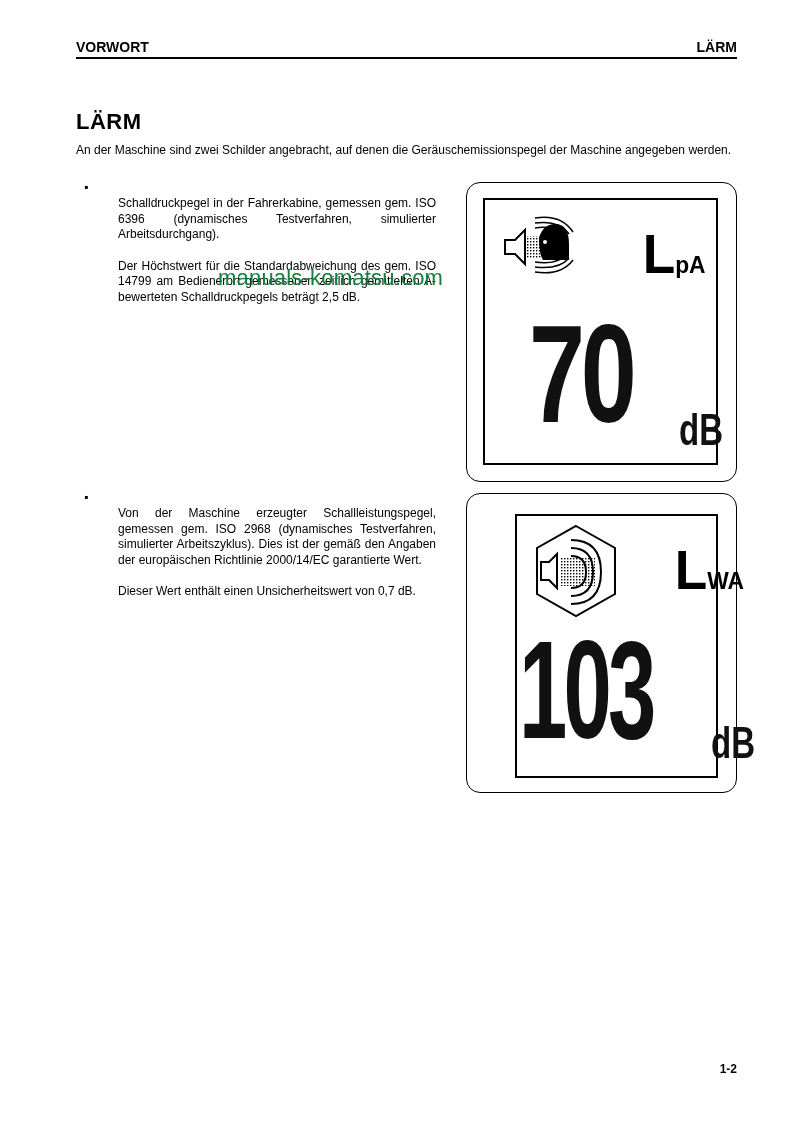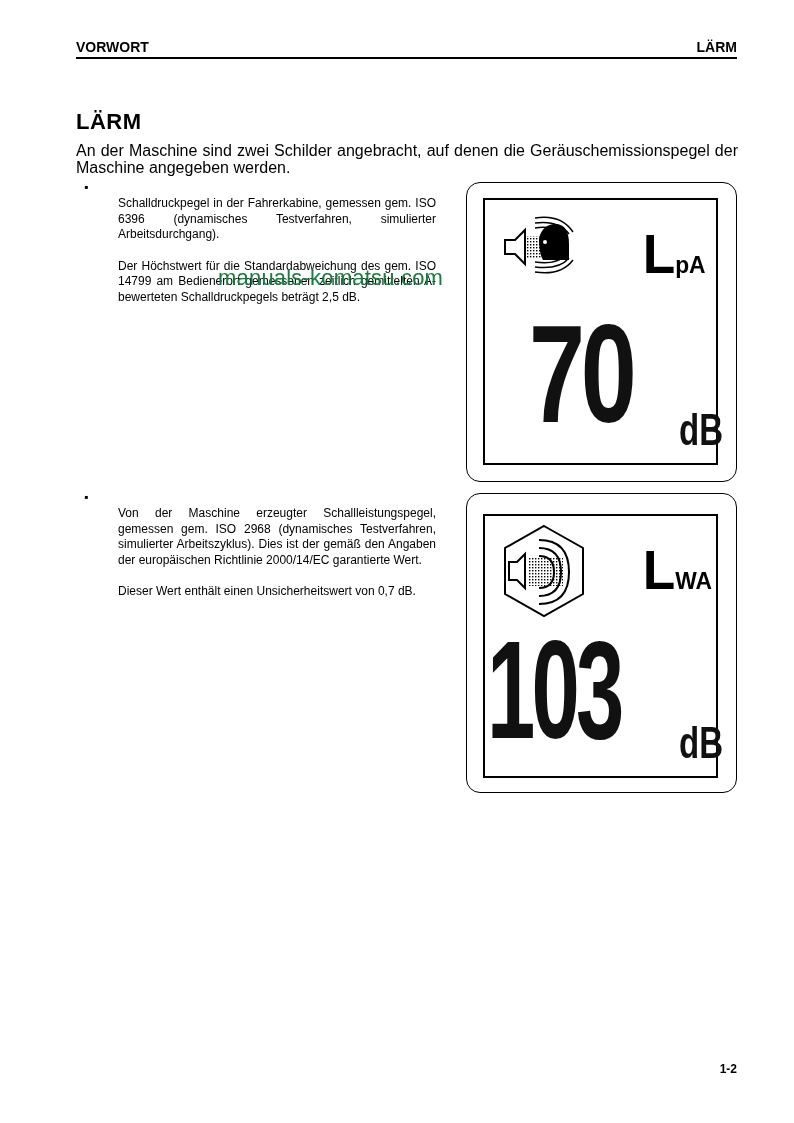--- a/index.html
+++ b/index.html
@@ -3,21 +3,21 @@
 <meta charset="utf-8">
 <style>
   html, body { margin:0; padding:0; background:#ffffff; }
   body { width:794px; height:1123px; position:relative; overflow:hidden;
          font-family:"Liberation Sans", sans-serif; color:#000; }
   .hdr { position:absolute; top:37px; left:76px; width:661px; height:20px;
          border-bottom:2px solid #000; font-weight:bold; font-size:14px; }
   .hdr .l { position:absolute; left:0; top:2px; }
   .hdr .r { position:absolute; right:0; top:2px; }
   .title { position:absolute; left:76px; top:109px; font-size:22px; font-weight:bold; letter-spacing:0.5px; }
-  .intro { position:absolute; left:76px; top:142px; width:662px; font-size:16px; line-height:17px; text-align:justify; }
+  .intro { position:absolute; left:76px; top:142px; width:662px; font-size:12px; line-height:17px; text-align:justify; }
   .bullet { position:absolute; left:76px; width:376px; font-size:12px; line-height:15.5px; }
   .bullet .dot { position:absolute; left:8px; top:0; }
   .bullet .txt { margin-left:26px; text-align:justify; }
   .bullet .txt p { margin:16px; }
   .sign { position:absolute; left:466px; width:269px; border:1px solid #000; border-radius:14px; background:#fff; }
   .sign .inner { position:absolute; left:16px; right:18px; border:2px solid #000; }
   .watermark { position:absolute; left:218px; top:229px; font-size:22px; color:#15803d; letter-spacing:0.2px;margin-top:36px; }
   .pagenum { position:absolute; right:57px; top:1062px; font-size:12px; font-weight:bold; }
   .big { position:absolute; font-family:"Liberation Sans", sans-serif; font-weight:bold; color:#111; transform-origin:left bottom; }
 </style>
@@ -73,21 +73,21 @@
     <div class="big" style="left:44px; top:104px; font-size:140px; line-height:140px; letter-spacing:-6px; transform:scaleX(0.72);">
       <span>70</span>
     </div>
     <div class="big" style="left:194px; top:208px; font-size:44px; line-height:44px; transform:scaleX(0.75);">
       <span>dB</span>
     </div>
   </div>
 </div>
 
 <div class="sign" style="top:493px; height:298px;">
-  <div class="inner" style="top:20px; bottom:14px;">
+  <div class="inner" style="top:20px; bottom:14px;margin-left:32px;">
     <svg width="90" height="100" viewBox="0 0 90 100" style="position:absolute; left:14px; top:6px;">
       <defs>
         <pattern id="dots2" width="3" height="3" patternUnits="userSpaceOnUse">
             <rect width="1.4" height="1.4" fill="#000"></rect>
           </pattern>
       </defs>
       <polygon points="45,4 84,26 84,72 45,94 6,72 6,26" fill="#fff" stroke="#000" stroke-width="2"></polygon>
       <path d="M10 40 L18 40 L26 32 L26 66 L18 58 L10 58 Z" fill="#fff" stroke="#000" stroke-width="2"></path>
       <rect x="30" y="36" width="34" height="28" fill="url(#dots2)"></rect>
       <path d="M40 18 Q70 18 70 50 Q70 82 40 82" fill="none" stroke="#000" stroke-width="2"></path>

